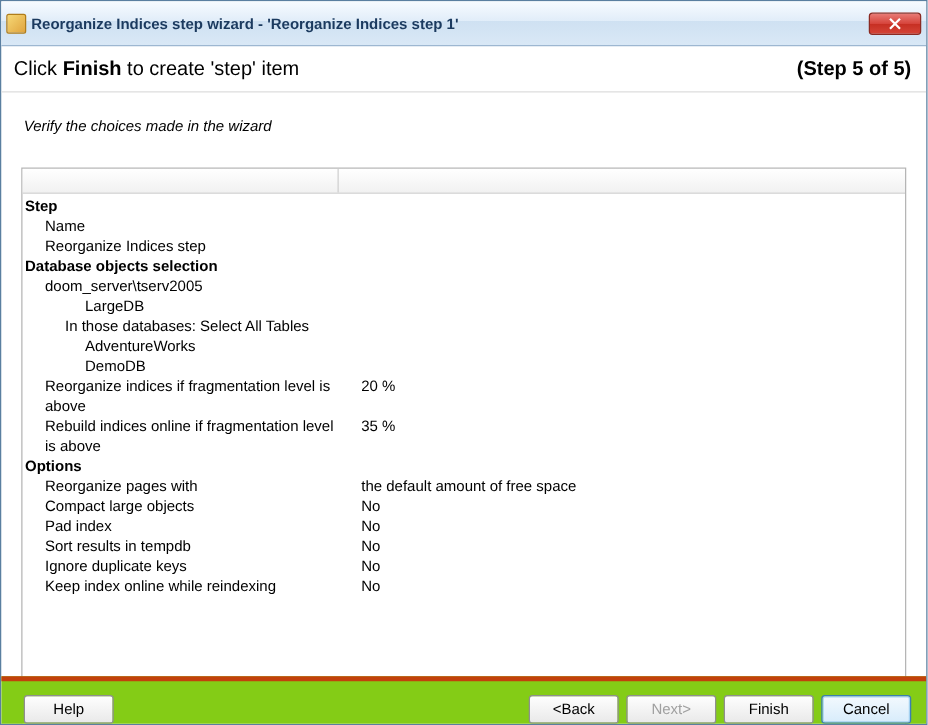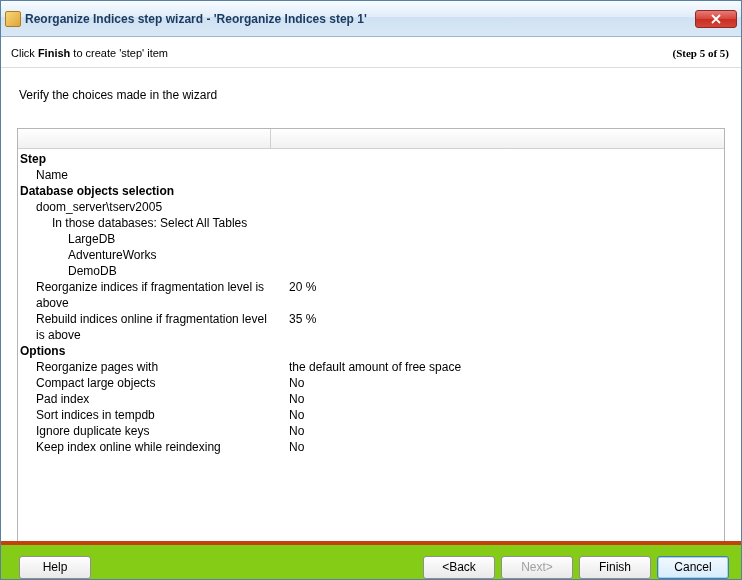--- a/index.html
+++ b/index.html
@@ -42,30 +42,31 @@
   display: flex;
   align-items: center;
   justify-content: center;
   cursor: pointer;
 }
 .close-btn svg { width: 10px; height: 10px; }
 .header-row {
   display: flex;
   align-items: center;
   padding: 10px 12px 8px 10px;
-  font-size: 11px;
+  font-size: 16px;
 }
 .header-text { flex: 1; color: #000; }
 .header-text b { font-weight: bold; }
-.step-count { font-weight: bold; color: #000; font-family: Liberation Serif, serif; }
+.step-count { font-weight: bold; color: #000; }
 .divider { border-top: 1px solid #ddd; margin: 0; }
 .verify-label {
   padding: 20px 10px 10px 18px;
   font-size: 12px;
   color: #000;
+  font-style: italic;
 }
 .grid-wrap {
   margin: 16px 16px;
   border: 1px solid #b5b5b5;
   height: 460px;
   overflow: hidden;
   background: #fff;
 }
 .grid-header {
   height: 20px;
@@ -157,33 +158,34 @@
     </div>
     <div class="grid-body">
 
       <div class="row">
           <div class="col-label section-head">Step</div>
         </div>
       <div class="row">
         <div class="col-label indent-1">Name</div>
       </div>
       <div class="row">
+        <div class="col-value">Reorganize Indices step</div>
       </div>
 
       <div class="row">
           <div class="col-label section-head">Database objects selection</div>
         </div>
       <div class="row">
           <div class="col-label indent-1">doom_server\tserv2005</div>
         </div>
       <div class="row">
+          <div class="col-label indent-3">LargeDB</div>
+        </div>
+      <div class="row">
           <div class="col-label indent-2">In those databases: Select All Tables</div>
-        </div>
-      <div class="row">
-          <div class="col-label indent-3">LargeDB</div>
         </div>
       <div class="row">
           <div class="col-label indent-3">AdventureWorks</div>
         </div>
       <div class="row">
           <div class="col-label indent-3">DemoDB</div>
         </div>
 
       <div class="row">
         <div class="col-label indent-1">Reorganize indices if fragmentation level is above</div>
@@ -203,21 +205,21 @@
       </div>
       <div class="row">
         <div class="col-label indent-1">Compact large objects</div>
         <div class="col-value">No</div>
       </div>
       <div class="row">
         <div class="col-label indent-1">Pad index</div>
         <div class="col-value">No</div>
       </div>
       <div class="row">
-        <div class="col-label indent-1">Sort indices in tempdb</div>
+        <div class="col-label indent-1">Sort results in tempdb</div>
         <div class="col-value">No</div>
       </div>
       <div class="row">
         <div class="col-label indent-1">Ignore duplicate keys</div>
         <div class="col-value">No</div>
       </div>
       <div class="row">
         <div class="col-label indent-1">Keep index online while reindexing</div>
         <div class="col-value">No</div>
       </div>

